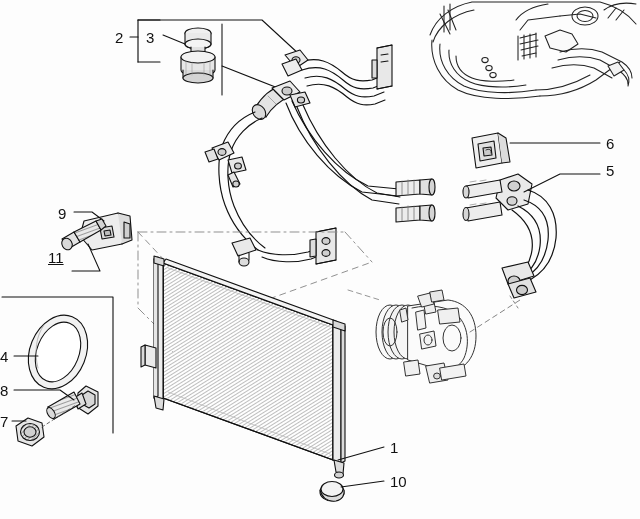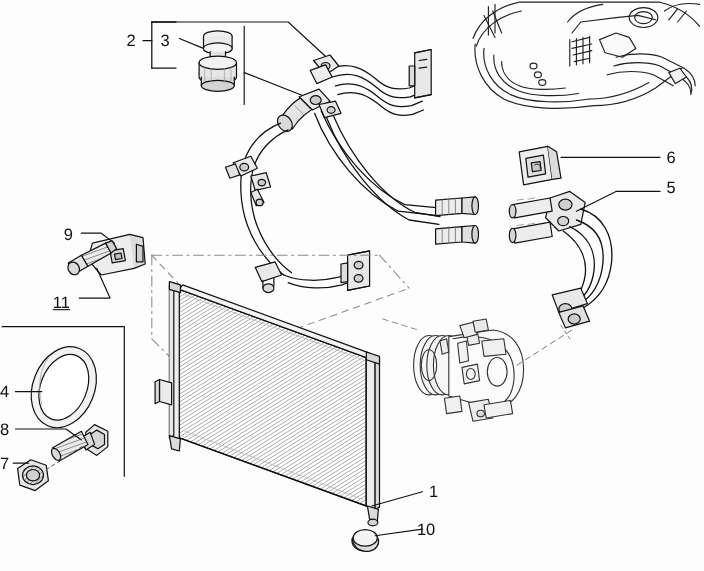--- a/index.html
+++ b/index.html
@@ -371,22 +371,22 @@
     <g stroke="#8a8a8a" stroke-width="0.9" stroke-dasharray="5 4">
       <path d="M348 290 L380 300"></path>
     </g>
 
   </g>
 </svg>
 
 <span class="lbl" style="left:115px;top:30px;">2</span>
 <span class="lbl" style="left:146px;top:30px;">3</span>
 <span class="lbl" style="left:58px;top:206px;">9</span>
-<span class="lbl" style="left:48px;top:268px;text-decoration:underline;">11</span>
+<span class="lbl" style="left:48px;top:250px;text-decoration:underline;">11</span>
 <span class="lbl" style="left:0px;top:349px;">4</span>
 <span class="lbl" style="left:0px;top:383px;">8</span>
 <span class="lbl" style="left:0px;top:414px;">7</span>
 <span class="lbl" style="left:390px;top:440px;">1</span>
-<span class="lbl" style="left:379px;top:474px;">10</span>
+<span class="lbl" style="left:390px;top:474px;">10</span>
 <span class="lbl" style="left:606px;top:136px;">6</span>
 <span class="lbl" style="left:606px;top:163px;">5</span>
 
 </div>
 
 </body></html>

